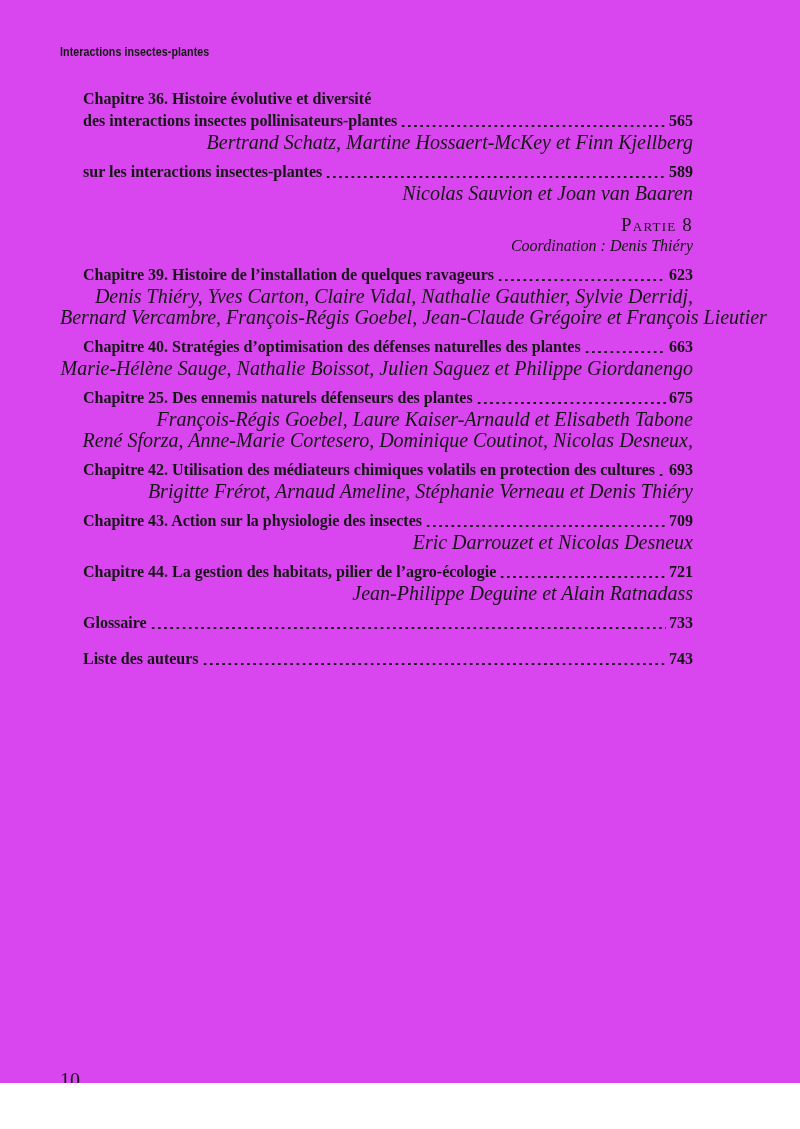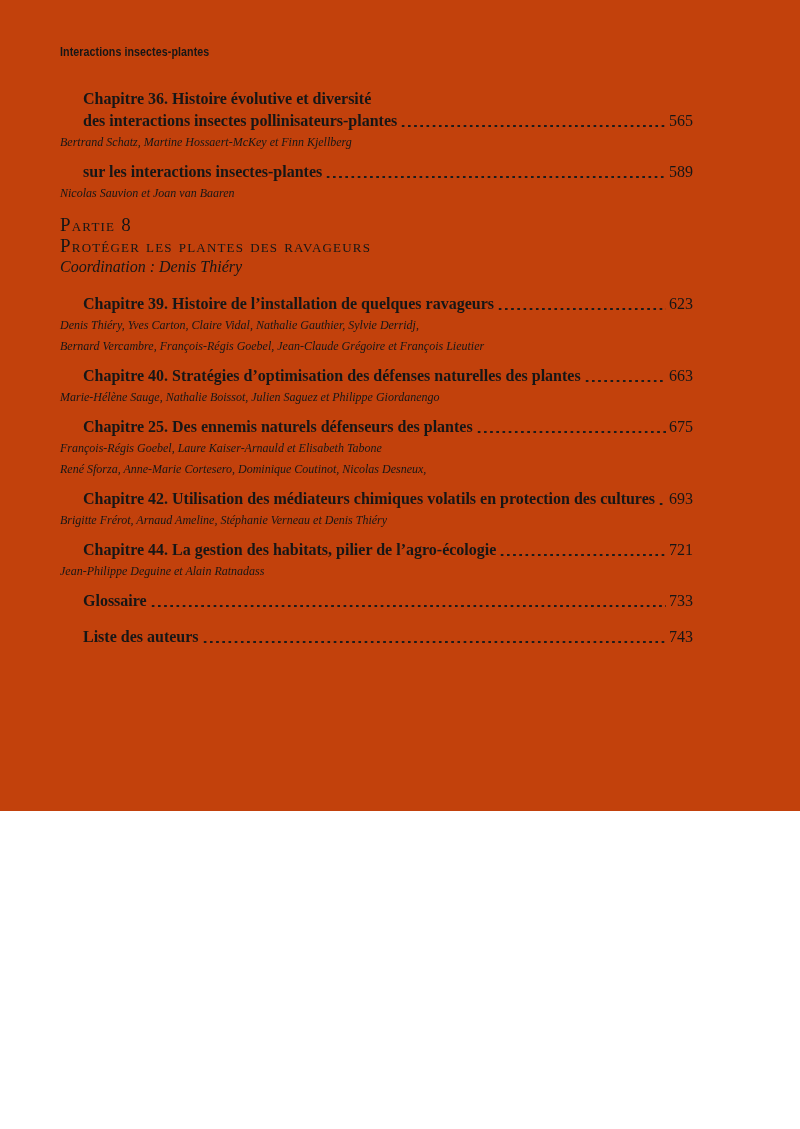--- a/index.html
+++ b/index.html
@@ -1,20 +1,20 @@
 <!DOCTYPE html>
 <html><head>
 <meta charset="utf-8">
 <style>
   html, body { margin: 0; padding: 0; background: #ffffff; }
   .page {
     position: relative;
     width: 800px;
-    height: 811px;
-    background: #c2410c;
+    height: 1083px;
+    background: #d946ef;
     color: #161616;
     font-family: "Liberation Serif", serif;
     overflow: hidden;
     margin: 0 auto;
   }
   .running-header {
     position: absolute;
     left: 60px;
     top: 44px;
     font-family: "Liberation Sans", sans-serif;
@@ -40,29 +40,30 @@
     flex: 1 1 6px;
     min-width: 6px;
     height: 4px;
     align-self: flex-end;
     margin: 0 3px 4px 3px;
     background-image: radial-gradient(circle, #1b1b1b 1.05px, rgba(0,0,0,0) 1.35px);
     background-size: 6.2px 4px;
     background-repeat: repeat-x;
     background-position: left center;
   }
-  .page-ref { font-weight: normal; font-size: 16px; white-space: nowrap; }
+  .page-ref { font-weight: bold; font-size: 16px; white-space: nowrap; }
   .authors {
     font-style: italic;
     font-weight: normal;
-    font-size: 12px;
+    font-size: 20px;
     line-height: 21px;
     white-space: nowrap;
+    text-align: right;
   }
-  .part-block { text-align: left; margin: 10px 0 16px 0; }
+  .part-block { text-align: right; margin: 10px 0 8px 0; }
   .part-label {
     font-variant: small-caps;
     font-size: 19px;
     line-height: 21px;
     letter-spacing: 1.2px;
   }
   .part-title {
     font-variant: small-caps;
     font-size: 19px;
     line-height: 21px;
@@ -100,21 +101,20 @@
           <div class="title-row">
             <span class="title-text">sur les interactions insectes-plantes</span>
             <span class="leader"></span>
             <span class="page-ref">589</span>
           </div>
         </div>
         <div class="authors">Nicolas Sauvion et Joan van Baaren</div>
       </div>
       <div class="part-block">
         <div class="part-label">Partie 8</div>
-        <div class="part-title">Protéger les plantes des ravageurs</div>
         <div class="part-coordination">Coordination : Denis Thiéry</div>
       </div>
       <div class="entry">
         <div class="entry-title">
           <div class="title-row">
             <span class="title-text">Chapitre 39. Histoire de l’installation de quelques ravageurs</span>
             <span class="leader"></span>
             <span class="page-ref">623</span>
           </div>
         </div>
@@ -148,20 +148,30 @@
             <span class="title-text">Chapitre 42. Utilisation des médiateurs chimiques volatils en protection des cultures</span>
             <span class="leader"></span>
             <span class="page-ref">693</span>
           </div>
         </div>
         <div class="authors">Brigitte Frérot, Arnaud Ameline, Stéphanie Verneau et Denis Thiéry</div>
       </div>
       <div class="entry">
         <div class="entry-title">
           <div class="title-row">
+            <span class="title-text">Chapitre 43. Action sur la physiologie des insectes</span>
+            <span class="leader"></span>
+            <span class="page-ref">709</span>
+          </div>
+        </div>
+        <div class="authors">Eric Darrouzet et Nicolas Desneux</div>
+      </div>
+      <div class="entry">
+        <div class="entry-title">
+          <div class="title-row">
             <span class="title-text">Chapitre 44. La gestion des habitats, pilier de l’agro-écologie</span>
             <span class="leader"></span>
             <span class="page-ref">721</span>
           </div>
         </div>
         <div class="authors">Jean-Philippe Deguine et Alain Ratnadass</div>
       </div>
       <div class="entry backmatter">
         <div class="entry-title">
           <div class="title-row">

